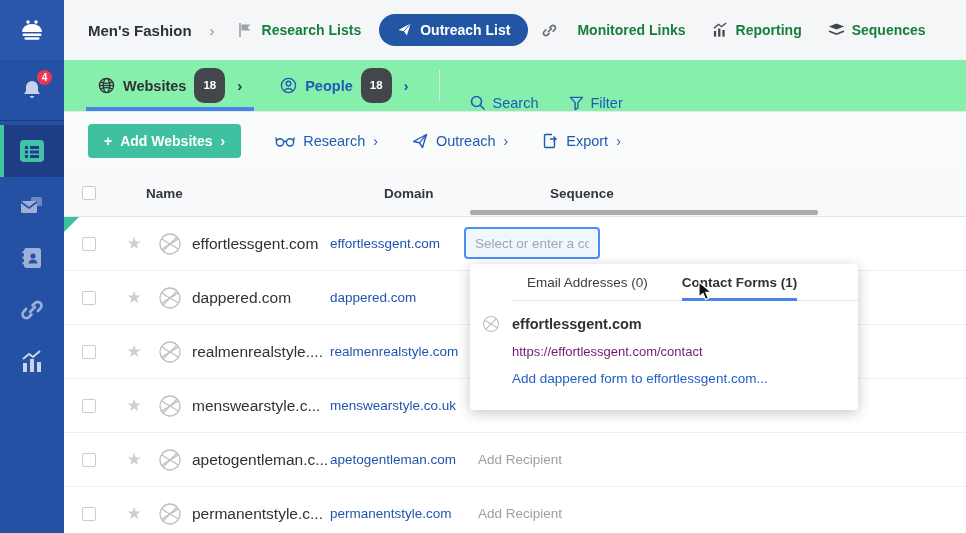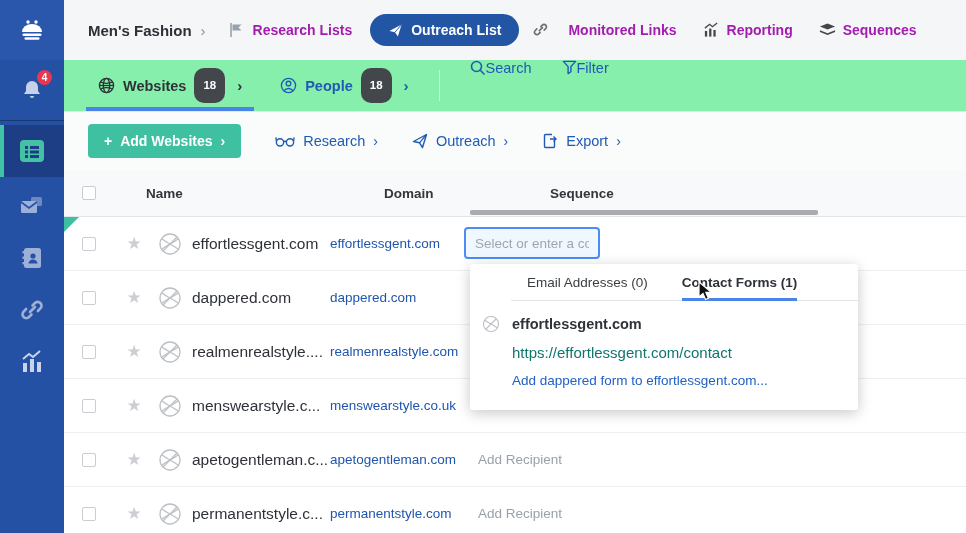--- a/index.html
+++ b/index.html
@@ -15,39 +15,39 @@
   .sidebar .bell-cell { height:44px; display:flex; align-items:center; justify-content:center; position:relative; margin-top:8px; }
   .bell-badge { position:absolute; top:2px; right:12px; background:#e8384f; color:#fff; font-size:10px; font-weight:bold;
     min-width:15px; height:15px; border-radius:8px; display:flex; align-items:center; justify-content:center; padding:0 3px; }
   .side-sep { border-bottom:1px solid rgba(0,0,0,.28); margin-top:8px; }
   .side-item { height:46px; display:flex; align-items:center; justify-content:center; position:relative; margin-top:6px; }
   .side-item.active { height:52px; background:#1d3e85; margin-top:4px; }
   .side-item.active::before { content:""; position:absolute; left:0; top:0; bottom:0; width:4px; background:#3fc4a5; }
   
   .topnav { position:absolute; left:64px; right:0; top:0; height:60px; background:#f5f6f7;
     display:flex; align-items:center; padding-left:24px; }
-  .crumb { display:flex; align-items:center; gap:9px; font-size:15px; font-weight:bold; color:#2c3037; }
+  .crumb { display:flex; align-items:center; gap:18px; font-size:15px; font-weight:bold; color:#2c3037; }
   .crumb .chev { color:#8a8f98; font-size:15px; font-weight:normal; }
-  .nav-item { display:flex; gap:7px; font-size:14px; font-weight:bold; color:#a21caf; cursor:pointer; }
+  .nav-item { display:flex; align-items:center; gap:7px; font-size:14px; font-weight:bold; color:#15803d; cursor:pointer; }
   .nav-item svg { flex:none; }
   .ml22{margin-left:22px;} .ml18{margin-left:18px;} .ml14{margin-left:14px;gap:20px;} .ml26{margin-left:26px;}
-  .pill { display:flex; align-items:flex-end; gap:8px; background:#2256a5; color:#fff; font-weight:bold; font-size:14px;
+  .pill { display:flex; align-items:flex-start; gap:8px; background:#2256a5; color:#fff; font-weight:bold; font-size:14px;
     border-radius:17px; padding:8px 18px; }
   
   .tabbar { position:absolute; left:64px; right:0; top:60px; height:52px; background:#86efac;
     border-bottom:1px solid #e5e7e9; display:flex; align-items:stretch; }
   .tab { display:flex; align-items:center; gap:8px; padding:0 4px; margin-left:30px; position:relative; cursor:pointer; }
   .tab .t-label { font-size:14.5px; font-weight:bold; color:#2f3338; }
   .tab.blue .t-label { color:#1f5bb5; }
   .tab .t-chev { color:#2f3338; font-size:15px; font-weight:bold; margin-left:4px; }
   .tab.blue .t-chev { color:#1f5bb5; }
   .tab.active::after { content:""; position:absolute; left:-8px; right:-8px; bottom:0; height:4px; background:#4a84e8; }
   .count-badge { background:#43474c; color:#fff; font-size:11.5px; font-weight:bold; border-radius:10px; padding:12px 9px; line-height:1; }
   .tab-divider { width:1px; background:#e3e6e9; margin:10px 0 10px 26px; }
-  .tool { display:flex; align-items:flex-start; color:#1f5bb5; font-size:14.5px; margin-left:30px; cursor:pointer; }
+  .tool { display:flex; align-items:flex-end; gap:7px; color:#1f5bb5; font-size:14.5px; margin-left:30px; cursor:pointer; }
   
   .actionbar { position:absolute; left:64px; right:0; top:112px; height:58px; background:#fafbfb;
     display:flex; align-items:center; padding-left:24px; }
   .btn-teal { display:flex; align-items:center; gap:8px; background:#3fc1a1; color:#fff; font-weight:bold; font-size:14px;
     border:none; border-radius:4px; padding:9px 16px; cursor:pointer; font-family:inherit; }
   .btn-teal .b-chev { font-size:14px; }
   .act { display:flex; align-items:center; gap:8px; color:#1f5bb5; font-size:14.5px; margin-left:34px; cursor:pointer; }
   .act .a-chev { font-size:14px; }
   
   .thead { position:absolute; left:64px; right:0; top:170px; height:47px; background:#f8f9fa; border-bottom:1px solid #e3e5e7;
@@ -76,21 +76,21 @@
   
   .dropdown { position:absolute; left:470px; top:264px; width:388px; height:146px; background:#fff; z-index:7;
     border-radius:3px; box-shadow:0 3px 14px rgba(0,0,0,.22); }
   .dd-tabs { display:flex; align-items:stretch; height:37px; border-bottom:1px solid #e4e5e7; padding-left:16px; gap:34px;margin-left:41px; }
   .dd-tab { display:flex; align-items:center; font-size:13.5px; color:#3c4043; position:relative; cursor:pointer; }
   .dd-tab.active { font-weight:bold; color:#2f3338; }
   .dd-tab.active::after { content:""; position:absolute; left:0; right:0; bottom:-1px; height:3px; background:#4a84e8; }
   .dd-body { padding:14px 16px 0 12px; }
   .dd-head { display:flex; align-items:center; gap:12px; }
   .dd-name { font-size:14.5px; font-weight:bold; color:#2f3338; }
-  .dd-url { font-size:15px; color:#0f766e; margin:11px 0 0 30px; }
+  .dd-url { font-size:13px; color:#701a75; margin:11px 0 0 30px; }
   .dd-add { font-size:13.5px; color:#2160c4; margin:12px 0 0 30px; cursor:pointer; }
   .cursor { position:absolute; left:697px; top:281px; z-index:9; }
 </style>
 </head>
 <body>
 
 <div class="app">
 
   <div class="sidebar">
     <div class="logo-cell">

